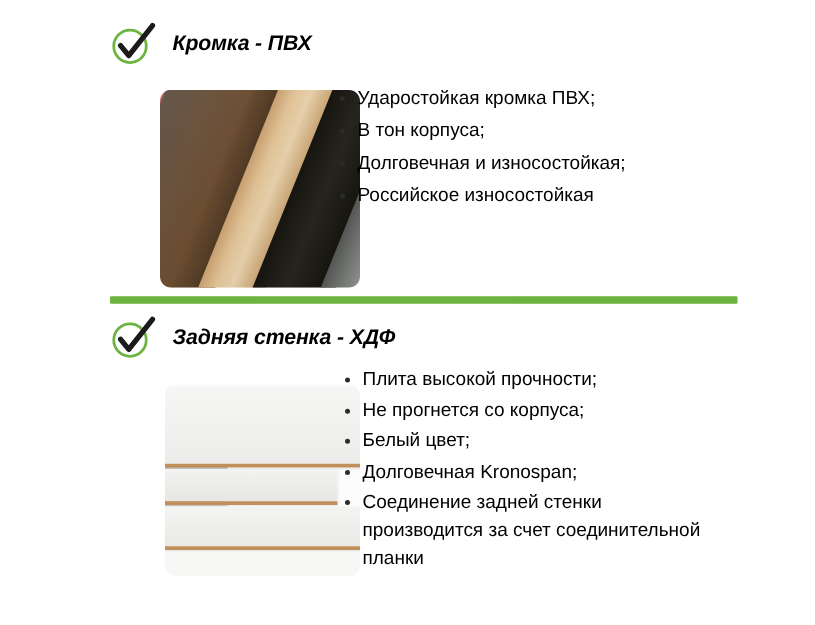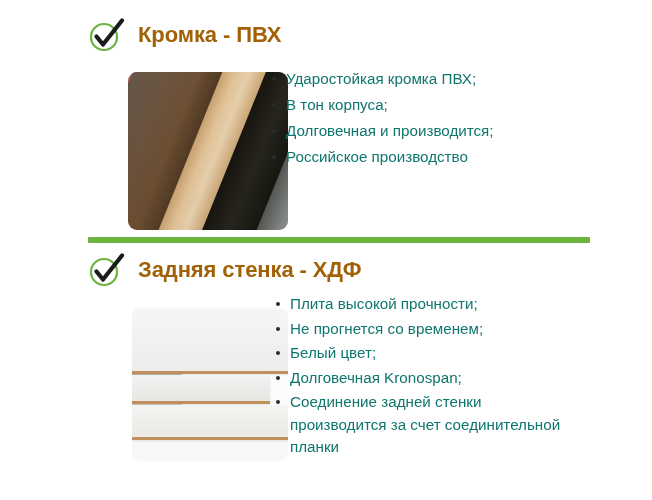--- a/index.html
+++ b/index.html
@@ -44,26 +44,27 @@
     left: 88px;
     top: 3px;
     width: 38px;
     height: 36px;
   }
   .check-icon svg { display: block; }
 
   .feature-title {
     margin: 0;
     padding-left: 50px;
-    font-size: 22px;
+    font-size: 17px;
     font-weight: bold;
     letter-spacing: -0.1px;
-    color: #a16207;
+    color: #000000;
     white-space: nowrap;
     font-family: "Liberation Sans", sans-serif;
+    font-style: italic;
   }
 
   .feature-body {
     position: relative;
     display: block;
   }
 
   
   .thumb {
     position: absolute;
@@ -147,21 +148,21 @@
     margin: 0;
     padding: 0;
     list-style: none;
   }
   .bullets-1 { left: 272px; top: 12px; width: 300px; }
   .bullets-2 { left: 276px; top: 2px;  width: 300px; }
 
   .bullets li {
     position: relative;
     padding-left: 14px;
-    color: #0f766e;
+    color: #000000;
     font-size: 15.2px;
     line-height: 22.5px;
     font-family: "Liberation Sans", sans-serif;
   }
   .bullets-1 li { margin-bottom: 3.5px; }
   .bullets-2 li { margin-bottom: 2px; }
 
   .bullets li::before {
     content: "";
     position: absolute;
@@ -212,22 +213,22 @@
           <div class="edge-strip s-black"></div>
           <div class="edge-strip s-grey"></div>
 
           <div class="edge-gloss"></div>
         </div>
       </figure>
 
       <ul class="bullets bullets-1">
         <li>Ударостойкая кромка ПВХ;</li>
         <li>В тон корпуса;</li>
-        <li>Долговечная и производится;</li>
-        <li>Российское производство</li>
+        <li>Долговечная и износостойкая;</li>
+        <li>Российское износостойкая</li>
       </ul>
 
     </div>
   </section>
 
   <div class="divider"></div>
 
   <section class="feature feature-2">
 
     <div class="feature-head">
@@ -248,21 +249,21 @@
           <div class="b-shadow2"></div>
           <div class="b-shadow"></div>
           <div class="board b-back"></div>
           <div class="board b-mid"></div>
           <div class="board b-front"></div>
         </div>
       </figure>
 
       <ul class="bullets bullets-2">
         <li>Плита высокой прочности;</li>
-        <li>Не прогнется со временем;</li>
+        <li>Не прогнется со корпуса;</li>
         <li>Белый цвет;</li>
         <li>Долговечная Kronospan;</li>
         <li>Соединение задней стенки производится за счет соединительной планки</li>
       </ul>
 
     </div>
   </section>
 
 </div>
 

